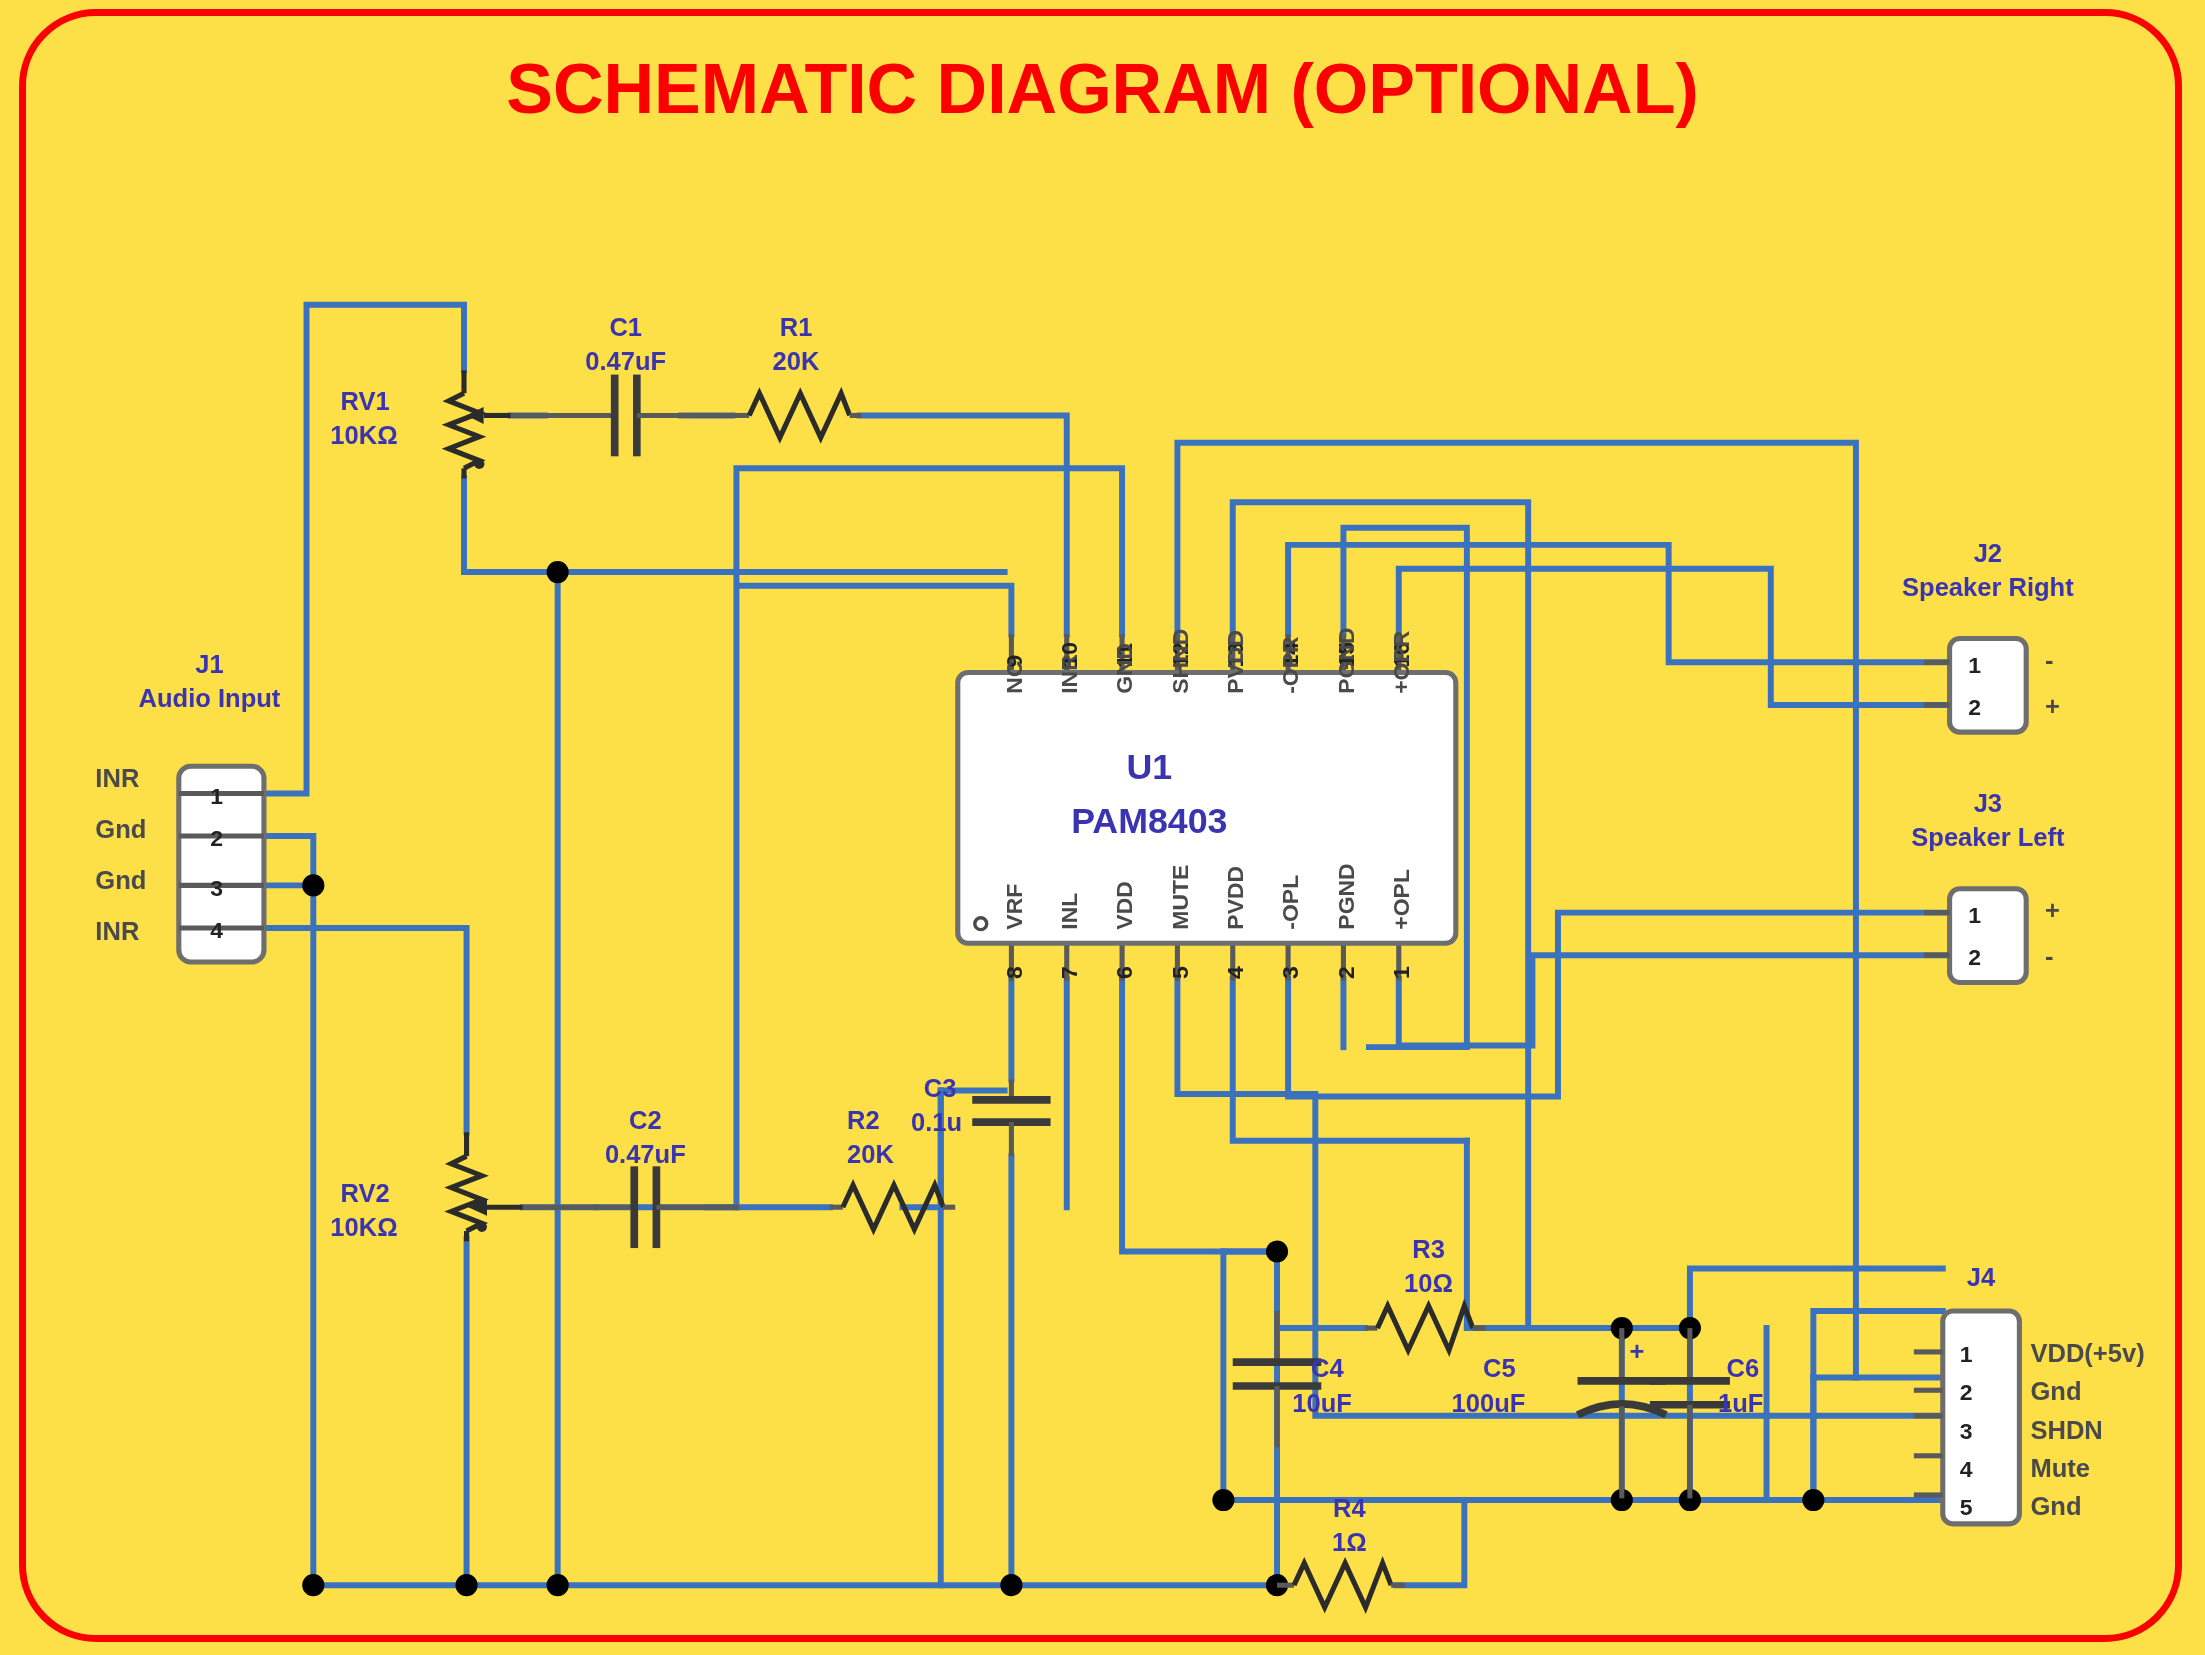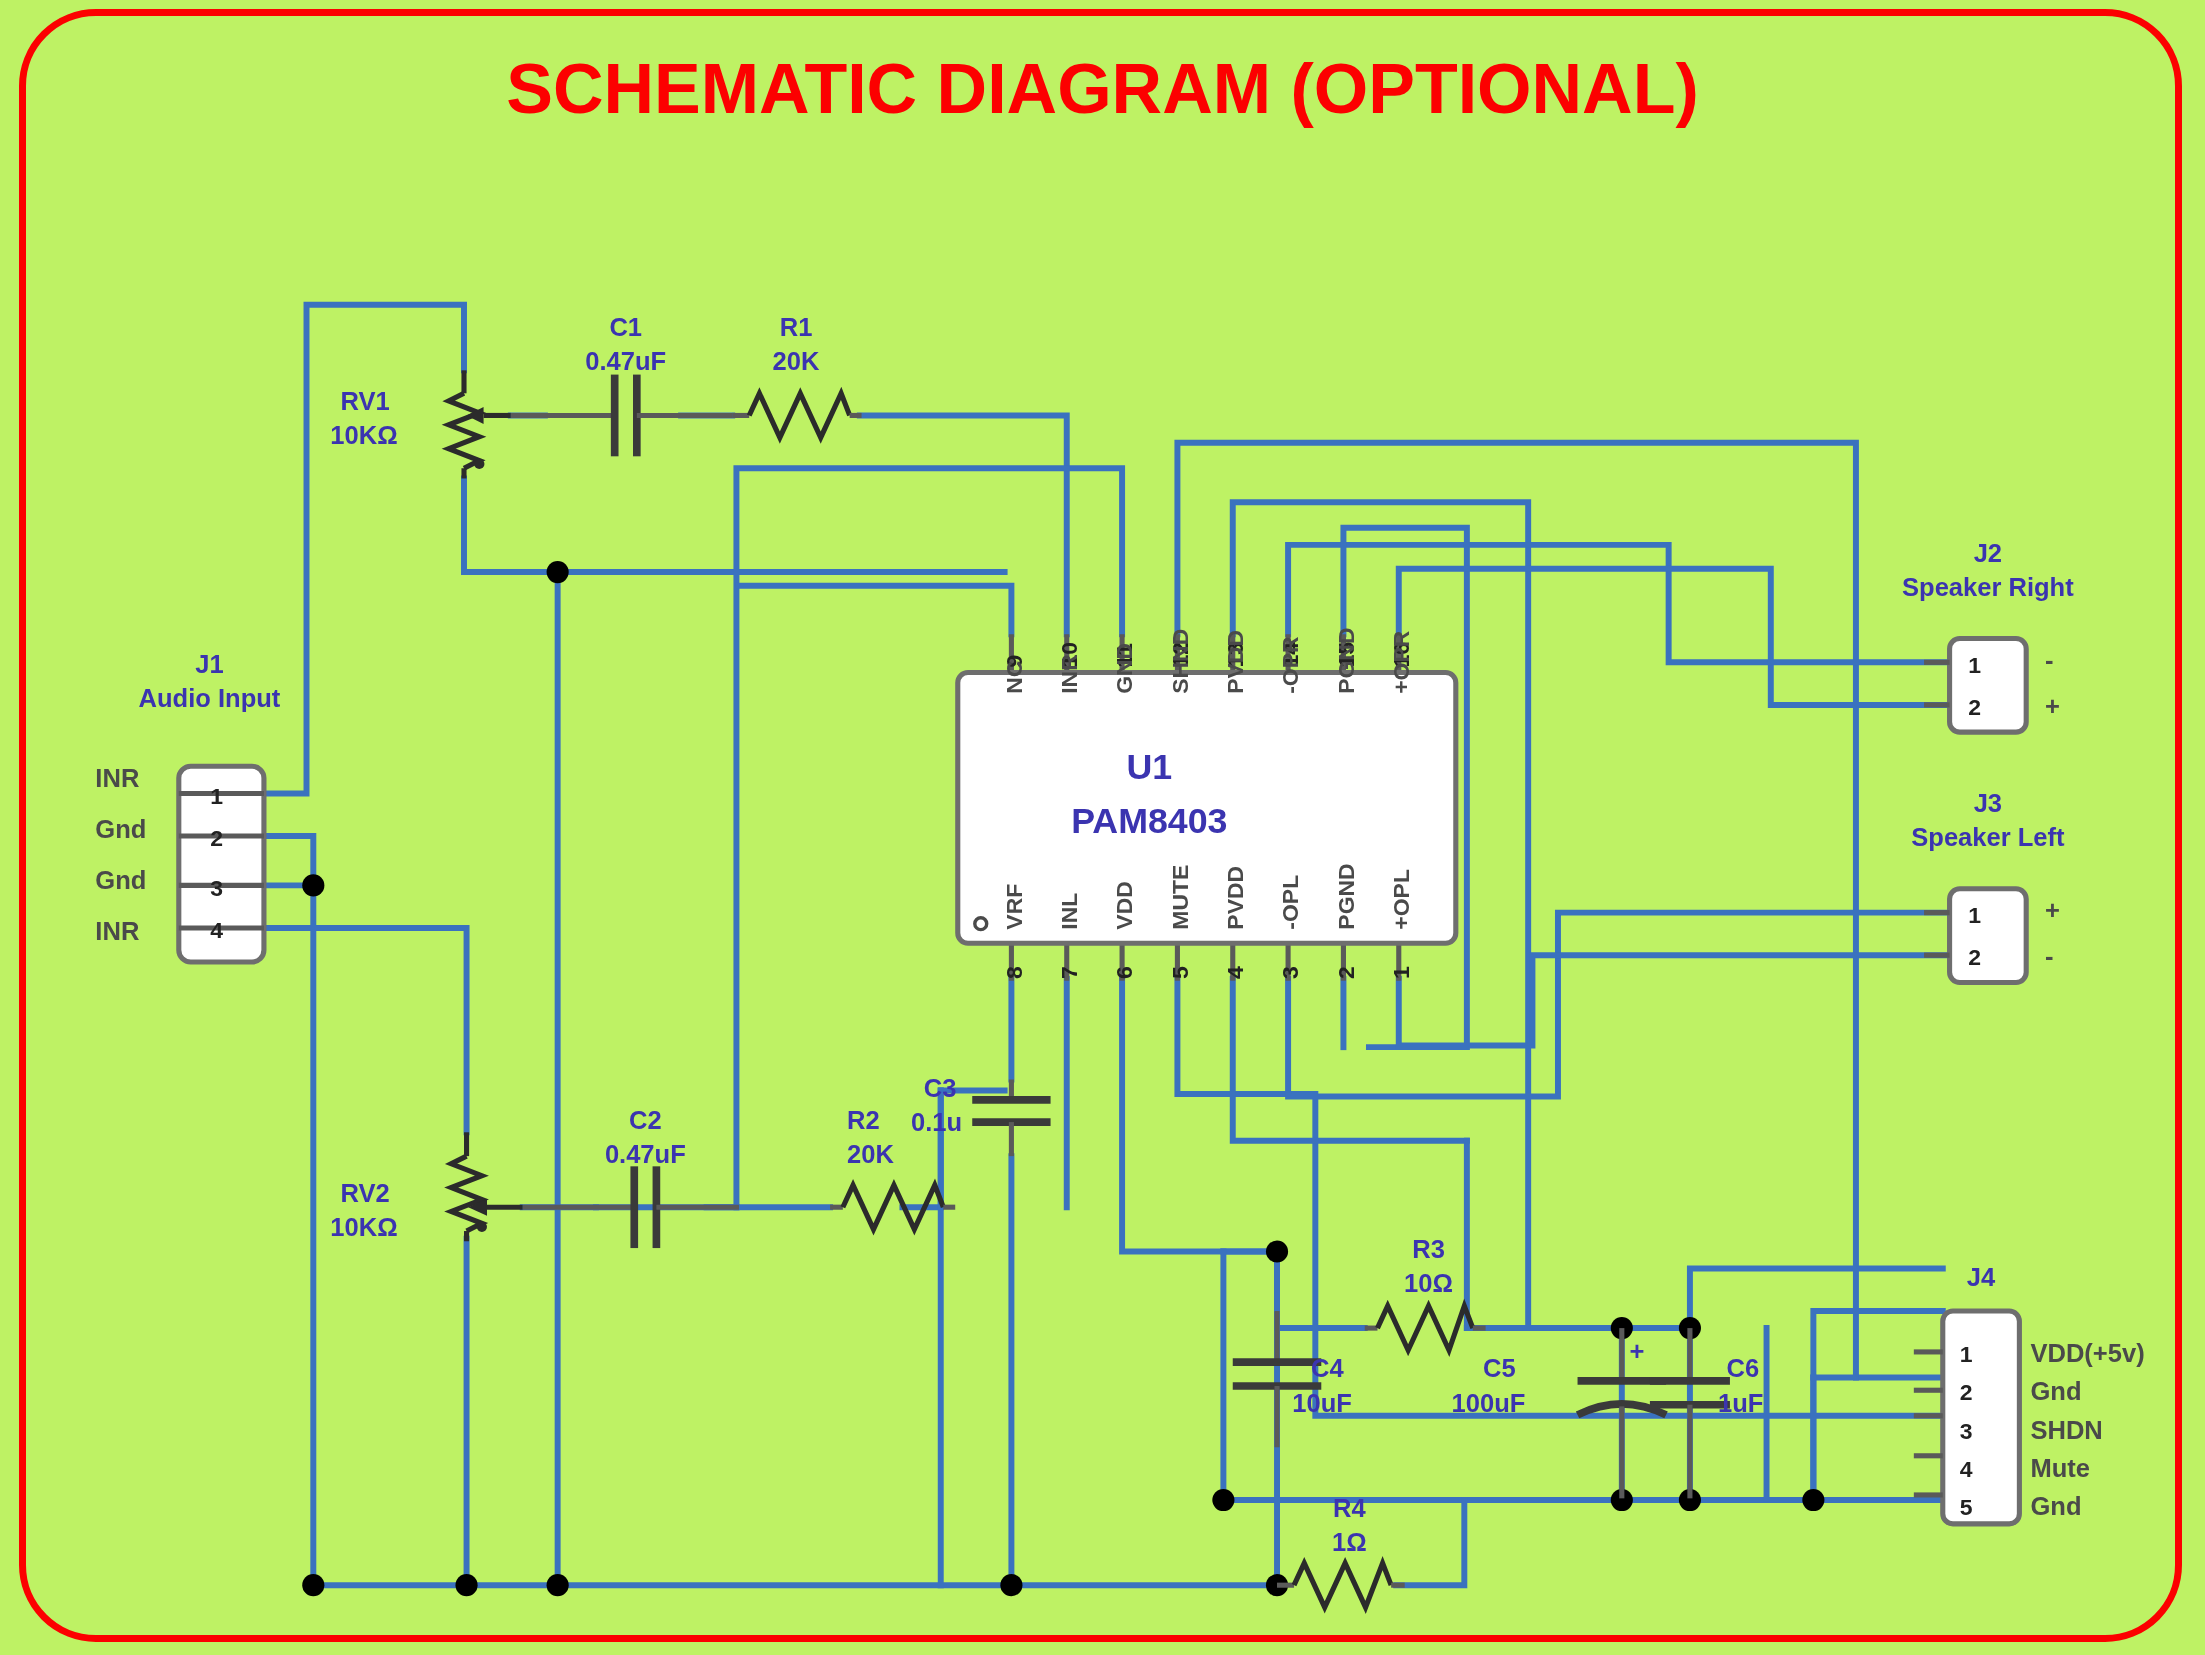--- a/index.html
+++ b/index.html
@@ -1,17 +1,17 @@
 <!DOCTYPE html>
 <html style="font-size:13.6px"><head>
 <meta charset="utf-8">
 <style>
   html, body { margin:0; padding:0; background:#ffffff; }
   body { width:2205px; height:1655px; font-family:"Liberation Sans", sans-serif; }
-  #root { position:relative; width:2205px; height:1655px; overflow:hidden; background:#bef264; }
+  #root { position:relative; width:2205px; height:1655px; overflow:hidden; background:#fde047; }
   .frame {
     position:absolute; left:19px; top:8.5px; width:2163px; height:1633px;
     border:7.7px solid #fc0000; border-radius:77px; box-sizing:border-box;
   }
   .title {
     position:absolute; left:0; top:49px; width:2205px; text-align:center;
     color:#fc0000; font-size:70px; font-weight:bold; letter-spacing:0px;
     font-family:"Liberation Sans", sans-serif;
   }
   svg.sheet { position:absolute; left:0; top:0; width:2205px; height:1655px; }

